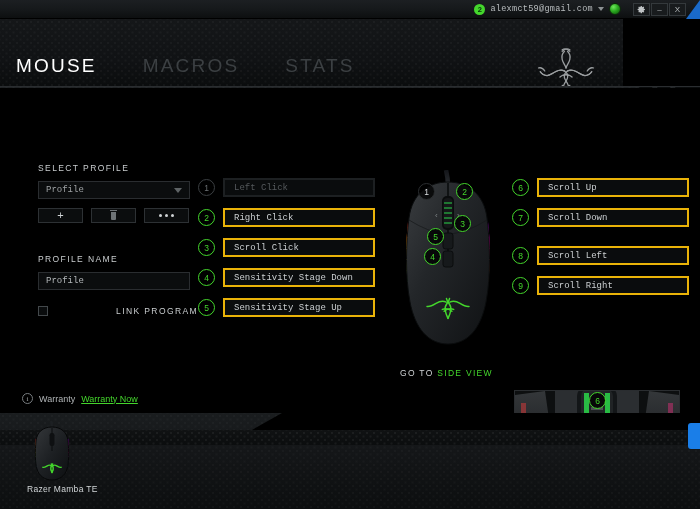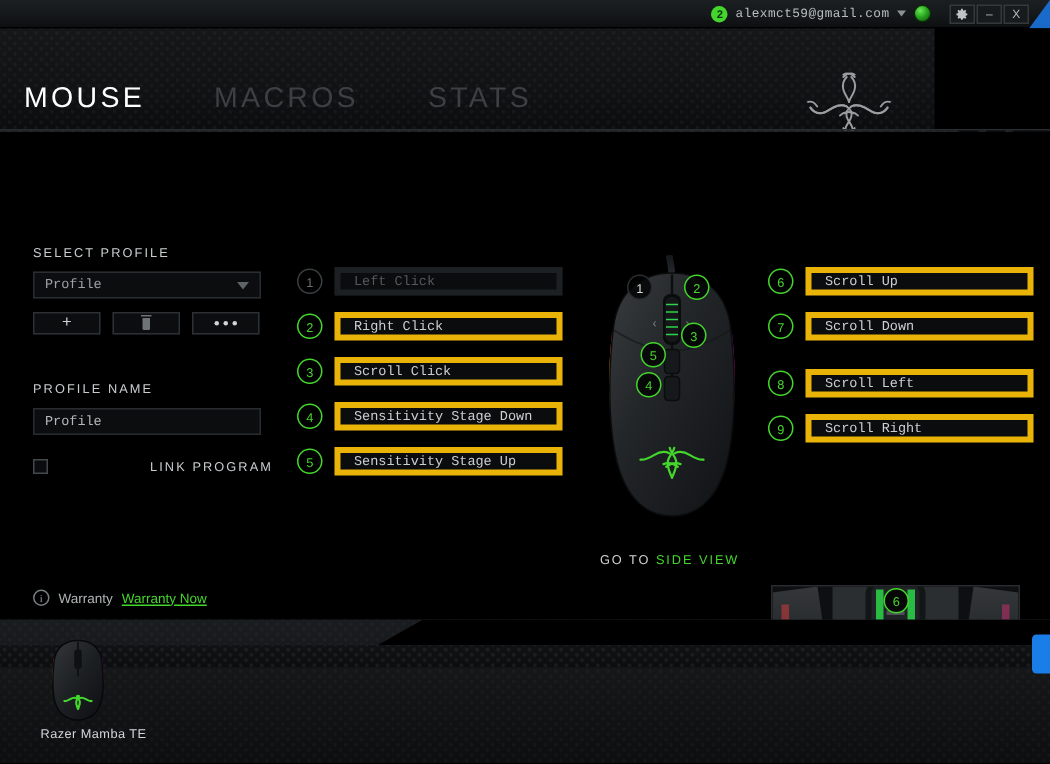--- a/index.html
+++ b/index.html
@@ -118,21 +118,21 @@
 
   
   .content { position: absolute; top: 88px; left: 0; width: 700px; height: 325px; background: #000; }
 
   .sec-label {
     font-size: 8.5px; letter-spacing: 1.4px; color: #c9cdcf;
     font-family: "Liberation Sans", sans-serif;
   }
 
   
-  .leftpanel { position: absolute; left: 22px; top: 75px; width: 160px; }
+  .leftpanel { position: absolute; left: 38px; top: 75px; width: 160px; }
   .dropdown {
     margin-top: 8px; width: 152px; height: 18px;
     background: #0b0d0e; border: 1px solid #2a2d30;
     display: flex; align-items: center; padding: 0 7px;
     justify-content: space-between;
   }
   .dd-text { font-size: 9px; color: #9ea2a4; font-family: "Liberation Mono", monospace; }
   .dd-caret {
     width: 0; height: 0;
     border-left: 4px solid transparent; border-right: 4px solid transparent;
@@ -183,21 +183,21 @@
   .num-circle {
     width: 17px; height: 17px; border-radius: 50%;
     border: 1.4px solid #44d62c; color: #44d62c;
     font-size: 8.5px; display: flex; align-items: center; justify-content: center;
     background: #000; flex: none;
     font-family: "Liberation Sans", sans-serif;
   }
   .num-circle.dim { border-color: #3b3f42; color: #6b7073; }
   .assign-field {
     width: 152px; height: 19px;
-    background: #0a0c0d; border: 4px solid #eab308;
+    background: #0a0c0d; border: 2px solid #eab308;
     display: flex; align-items: center; padding: 0 9px;
     font-size: 9px; color: #cbcfd1;
     font-family: "Liberation Mono", monospace;
   }
   .assign-field.dim { color: #55595c; border-color: #1d2022; }
 
   
   .mouse-wrap { position: absolute; left: 398px; top: 82px; width: 100px; height: 190px; }
   .go-side {
     position: absolute; left: 400px; top: 280px;

